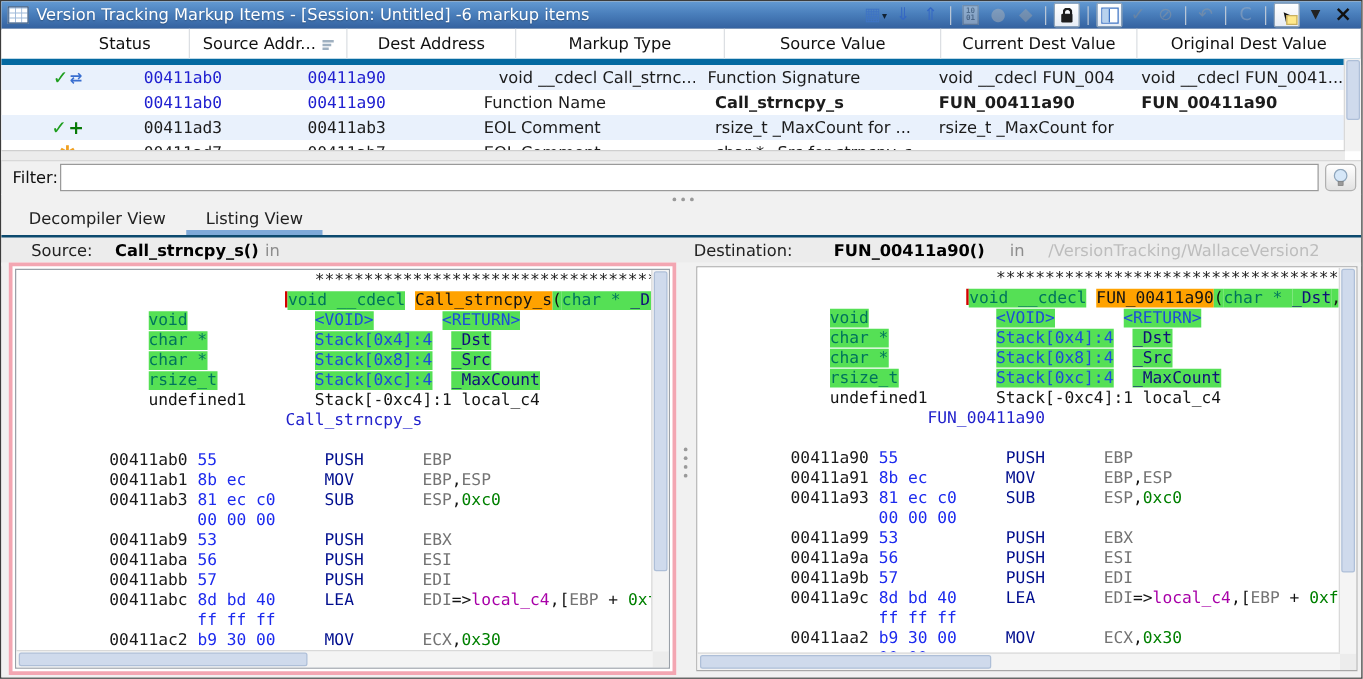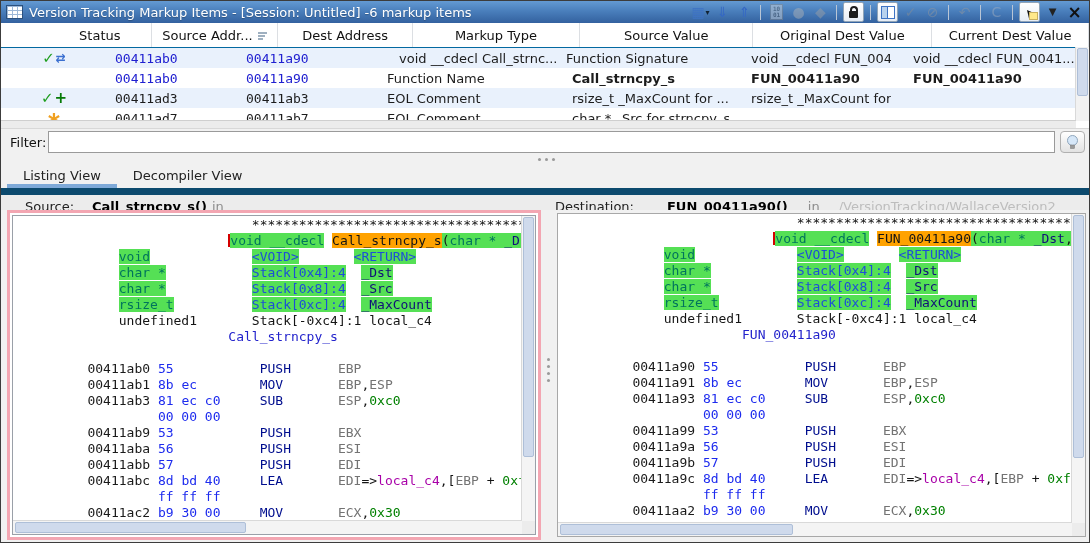--- a/index.html
+++ b/index.html
@@ -25,21 +25,21 @@
   .k-lock i::before{content:'';position:absolute;left:1px;top:-5px;width:4px;height:4px;border:2px solid #1d1d1d;border-bottom:none;border-radius:4px 4px 0 0;}
   .k-dual i{display:block;width:12px;height:11px;border:1px solid #3f74c4;background:#fff;position:relative;}
   .k-dual i::before{content:'';position:absolute;left:0;top:0;width:5px;height:11px;background:#b8d2ee;border-right:1px solid #3f74c4;}
   .k-cursor .g{display:inline-block;transform:rotate(-40deg);font-size:11px;}
   .k-cursor::after{content:'';position:absolute;right:1px;bottom:1px;width:7px;height:6px;background:#ffe98a;border:1px solid #c8b060;}
   .k-close .g{font-weight:bold;font-size:17px;}
   .k-menu .g{font-size:10px;}
 
   
   .vt-table{position:absolute;top:22px;left:0;right:0;height:105px;background:#fff;}
-  .thead{display:flex;height:24px;border-bottom:1px solid #0369a1;padding-left:48px;}
+  .thead{display:flex;height:24px;border-bottom:5px solid #0369a1;padding-left:48px;}
   .th{display:flex;align-items:center;justify-content:center;font-size:13px;color:#111;
       border-right:1px solid #dcdfe3;box-sizing:border-box;white-space:nowrap;overflow:hidden;}
   .sort-ico{display:inline-block;width:9px;height:9px;margin-left:5px;
     background:linear-gradient(#9fb0c0,#9fb0c0) 0 1px/9px 2px no-repeat,
                linear-gradient(#9fb0c0,#9fb0c0) 0 4px/7px 2px no-repeat,
                linear-gradient(#9fb0c0,#9fb0c0) 0 7px/5px 2px no-repeat;}
   .tbody{height:74px;overflow:hidden;}
   .tr{display:flex;height:20px;align-items:center;}
   .tr:nth-child(odd){background:#e9f1fc;}
   .td{box-sizing:border-box;font-size:13px;color:#1c1c1c;white-space:nowrap;overflow:hidden;}
@@ -73,21 +73,21 @@
   .vsplit{position:absolute;left:540px;top:0;width:16px;height:100%;}
   .dots4{position:absolute;left:6px;top:148px;width:3px;height:3px;border-radius:50%;background:#9a9a9a;
     box-shadow:0 7px 0 #9a9a9a,0 14px 0 #9a9a9a,0 21px 0 #9a9a9a;}
 
   
   .tabs{position:absolute;top:161px;left:0;right:0;height:26px;background:#f1f1f1;display:flex;align-items:stretch;padding-left:6px;}
   .tab{position:relative;display:flex;align-items:center;padding:0 16px;font-size:13px;color:#222;cursor:default;}
   .tab.active::after{content:'';position:absolute;left:0;right:0;bottom:0;height:4px;background:#7ea9d8;}
 
   
-  .phead{position:absolute;top:187px;left:0;right:0;height:22px;background:#ececec;border-top:7px solid #0c4a6e;border-bottom:1px solid #d6d6d6;display:flex;}
+  .phead{position:absolute;top:187px;left:0;right:0;height:22px;background:#ececec;border-top:2px solid #0c4a6e;border-bottom:1px solid #d6d6d6;display:flex;}
   .ph-half{display:flex;align-items:center;font-size:13px;white-space:nowrap;overflow:hidden;}
   .ph-half.src{width:540px;padding-left:24px;box-sizing:border-box;}
   .ph-half.dst{flex:1;padding-left:14px;gap:15px;}
   .ph-label{color:#222;margin-right:18px;}
   .ph-func{font-weight:bold;color:#000;margin-right:5px;}
   .ph-in{color:#8d8d8d;margin-right:4px;}
   .ph-path{color:#bdbdbd;}
 
   
   .panels{position:absolute;top:209px;left:0;right:0;bottom:0;background:#f1f1f1;}
@@ -194,25 +194,25 @@
         </div>
         <div class="th" style="width: 139px;">
           <span>Dest Address</span>
         </div>
         <div class="th" style="width: 173px;">
           <span>Markup Type</span>
         </div>
         <div class="th" style="width: 179px;">
           <span>Source Value</span>
         </div>
+        <div class="th" style="width: 162px;">
+          <span>Current Dest Value</span>
+        </div>
         <div class="th" style="width: 185px;">
           <span>Original Dest Value</span>
-        </div>
-        <div class="th" style="width: 162px;">
-          <span>Current Dest Value</span>
         </div>
       </div>
     <div class="tbody">
         <div class="tr">
           <div class="td c-status" style="width: 106px;">
             <span class="st st-check">✓</span>
             <span class="st st-swap">⇄</span>
           </div>
           <div class="td c-addr blue" style="width: 131px;">00411ab0</div>
           <div class="td c-addr blue" style="width: 139px;">00411a90</div>
@@ -269,22 +269,22 @@
         <rect x="4.5" y="10" width="4" height="3.5" fill="#9a9a9a" stroke="#777" stroke-width="0.5"></rect>
       </svg>
     </button>
   </div>
 
   <div class="hsplit">
       <span class="dots3"></span>
     </div>
 
   <div class="tabs">
+      <div class="tab">Decompiler View</div>
       <div class="tab active">Listing View</div>
-      <div class="tab">Decompiler View</div>
     </div>
 
   <div class="phead">
     <div class="ph-half src">
       <span class="ph-label">Source:</span>
       <span class="ph-func">Call_strncpy_s()</span>
       <span class="ph-in">in</span>
     </div>
     <div class="ph-half dst">
       <span class="ph-label">Destination:</span>

